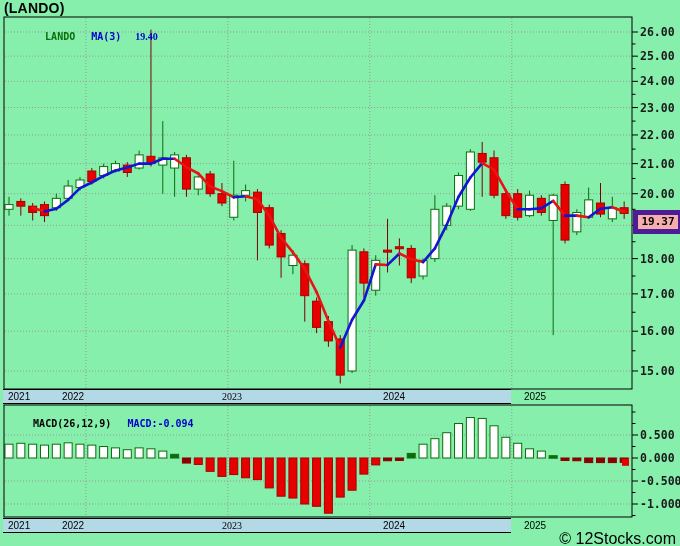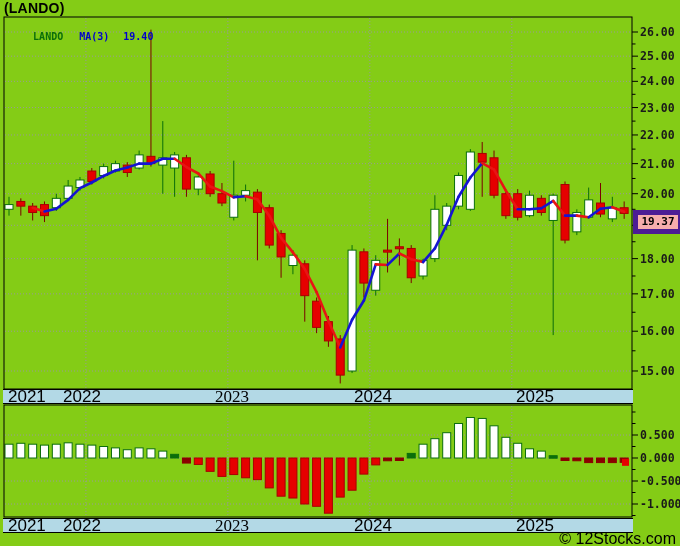--- a/index.html
+++ b/index.html
@@ -1,31 +1,31 @@
 <!DOCTYPE html>
 <html><head>
 <meta charset="utf-8">
 <style>
   html,body{margin:0;padding:0;background:#ffffff;}
-  .stage{position:relative;width:680px;height:546px;background:#84cc16;overflow:hidden;
+  .stage{position:relative;width:680px;height:546px;background:#86efac;overflow:hidden;
          font-family:"Liberation Sans",sans-serif;color:#000;}
   .title{position:absolute;left:4px;top:0px;font-size:14px;font-weight:700;letter-spacing:0.2px;}
   svg.chart{position:absolute;left:0;top:0;z-index:1;}
   .legend{position:absolute;left:9px;top:20px;z-index:3;font:700 10px "DejaVu Sans Mono",monospace;white-space:pre;}
-  .legend .sym{margin-right:16px;}
+  .legend .sym{margin-right:16px;margin-left:12px;}
   .legend .ma{margin-right:14px;}
   .macd-legend{position:absolute;left:9px;top:407px;z-index:3;font:700 10px "DejaVu Sans Mono",monospace;white-space:pre;}
   .macd-legend .lbl{margin-right:16px;}
-  .xband{position:absolute;left:3px;width:630px;height:13px;z-index:2;
-         border-top:1px solid #000;border-bottom:1px solid #000;font-size:17px;line-height:13px;}
+  .xband{position:absolute;left:3px;width:508px;height:13px;z-index:2;
+         border-top:1px solid #000;border-bottom:1px solid #000;font-size:10px;line-height:13px;}
   .xband .yr{position:absolute;top:0;}
   .yr-0{left:5px;}
-  .yr-1{left:79px;transform:translateX(-50%);}
+  .yr-1{left:70px;transform:translateX(-50%);}
   .yr-2{left:229px;transform:translateX(-50%);font-family:Liberation Serif, serif;}
-  .yr-3{left:370px;transform:translateX(-50%);}
+  .yr-3{left:391px;transform:translateX(-50%);}
   .yr-4{left:512px;transform:translateX(-50%);margin-left:20px;}
   .band-1{top:389px;}
   .band-2{top:518px;}
   .badge{position:absolute;left:633px;top:210px;width:40px;height:14px;z-index:4;
          border:5px solid #4c1d95;font:700 11px "DejaVu Sans Mono",monospace;
          text-align:center;line-height:14px;}
   .footer{position:absolute;right:4px;top:530px;z-index:3;font-size:16px;}
 </style>
 </head>
 <body>
@@ -324,23 +324,26 @@
         <line x1="632" y1="412" x2="635.5" y2="412" stroke="#000" stroke-width="1"></line>
         <line x1="632" y1="423.5" x2="635.5" y2="423.5" stroke="#000" stroke-width="1"></line>
         <line x1="632" y1="446.5" x2="635.5" y2="446.5" stroke="#000" stroke-width="1"></line>
         <line x1="632" y1="469.5" x2="635.5" y2="469.5" stroke="#000" stroke-width="1"></line>
         <line x1="632" y1="492.5" x2="635.5" y2="492.5" stroke="#000" stroke-width="1"></line>
         <line x1="632" y1="515.5" x2="635.5" y2="515.5" stroke="#000" stroke-width="1"></line>
       </g>
     </svg>
 
   <div class="legend">
-    <span class="sym" style="color: rgb(11, 110, 11);">LANDO</span><span class="ma" style="color: rgb(0, 0, 205);">MA(3)</span><span class="maval" style="color: rgb(0, 0, 205);">19.40</span>
+    <span class="sym" style="color: rgb(11, 110, 11);">LANDO</span><span class="ma" style="color: rgb(0, 0, 205);">MA(3)</span><span class="maval" style="color: rgb(0, 0, 205); font-family: Liberation Serif, serif;">19.40</span>
   </div>
 
+  <div class="macd-legend">
+    <span class="lbl">MACD(26,12,9)</span><span class="val" style="color: rgb(0, 0, 205);">MACD:-0.094</span>
+  </div>
 
   <div class="xband band-1" style="background: rgb(179, 217, 230);">
     <span class="yr yr-0">2021</span>
     <span class="yr yr-1">2022</span>
     <span class="yr yr-2">2023</span>
     <span class="yr yr-3">2024</span>
     <span class="yr yr-4">2025</span>
   </div>
 
   <div class="xband band-2" style="background: rgb(179, 217, 230);">

